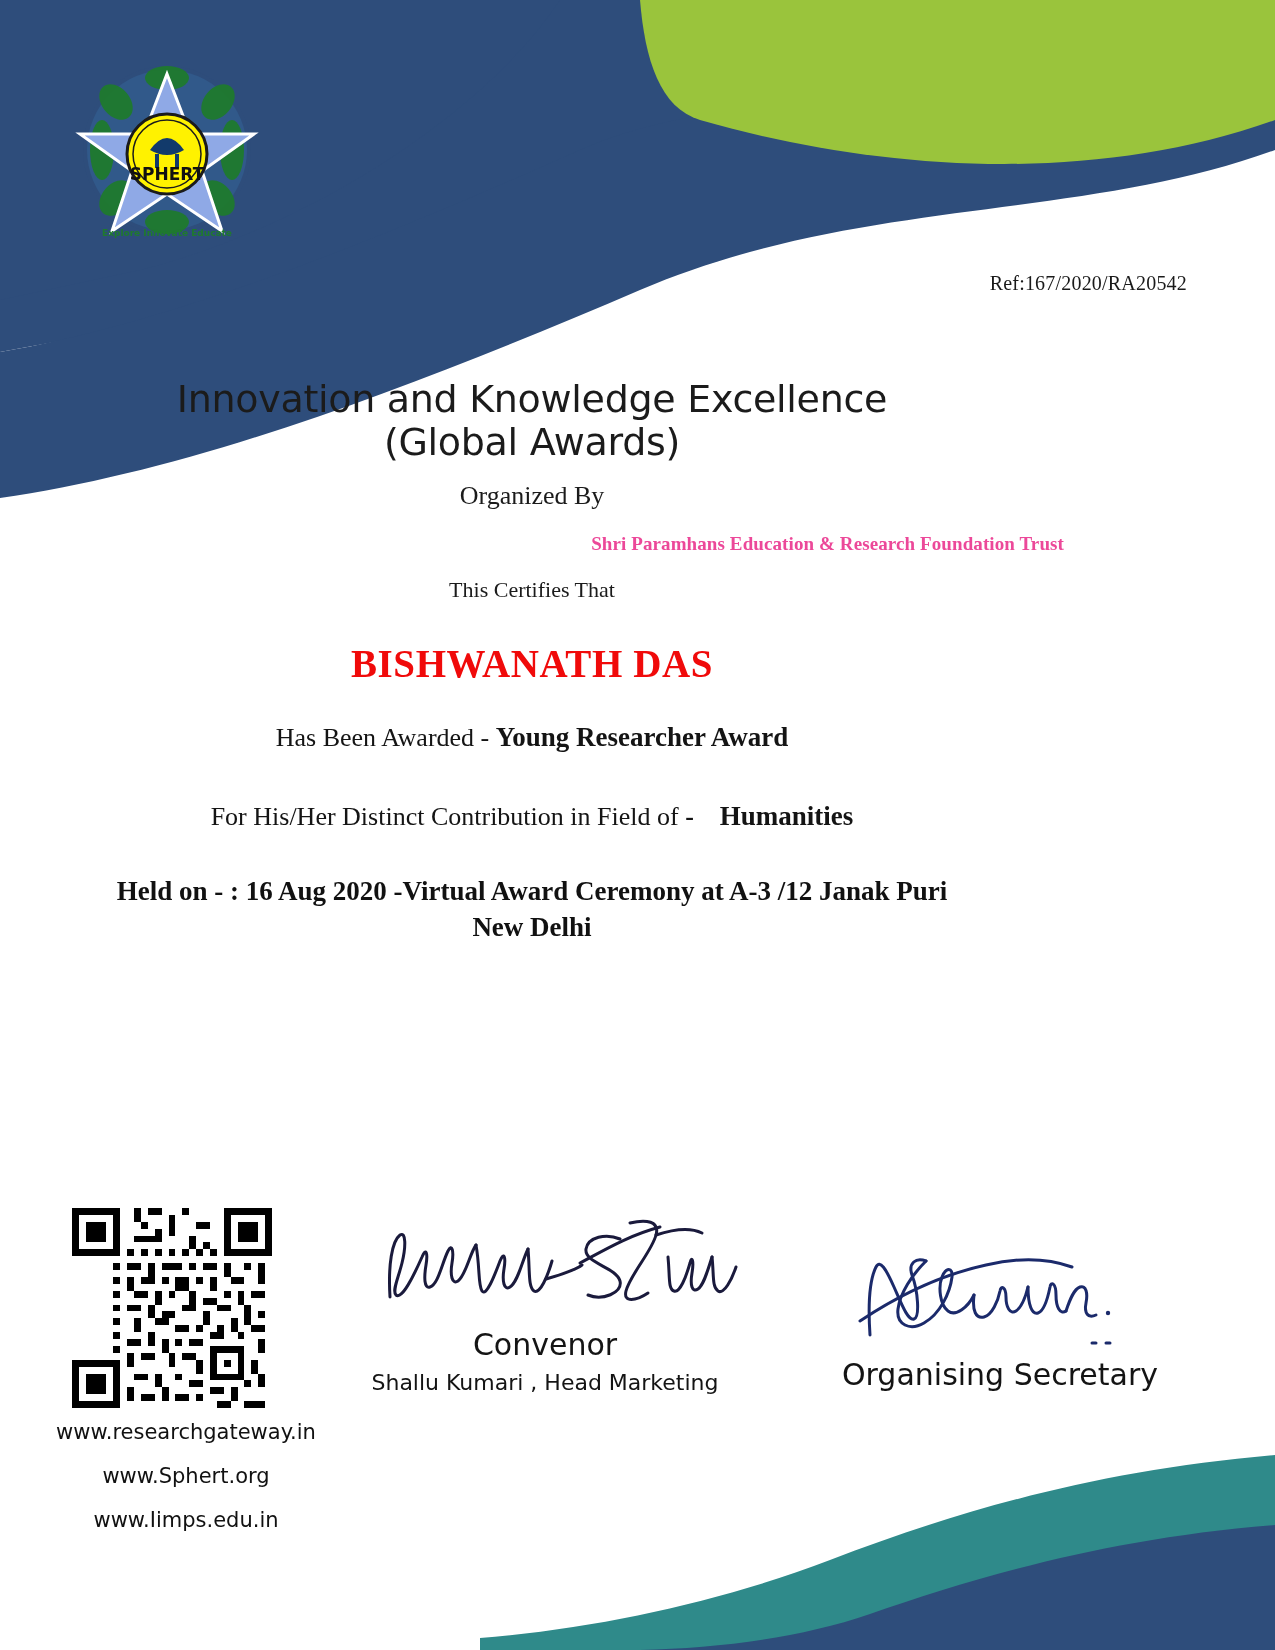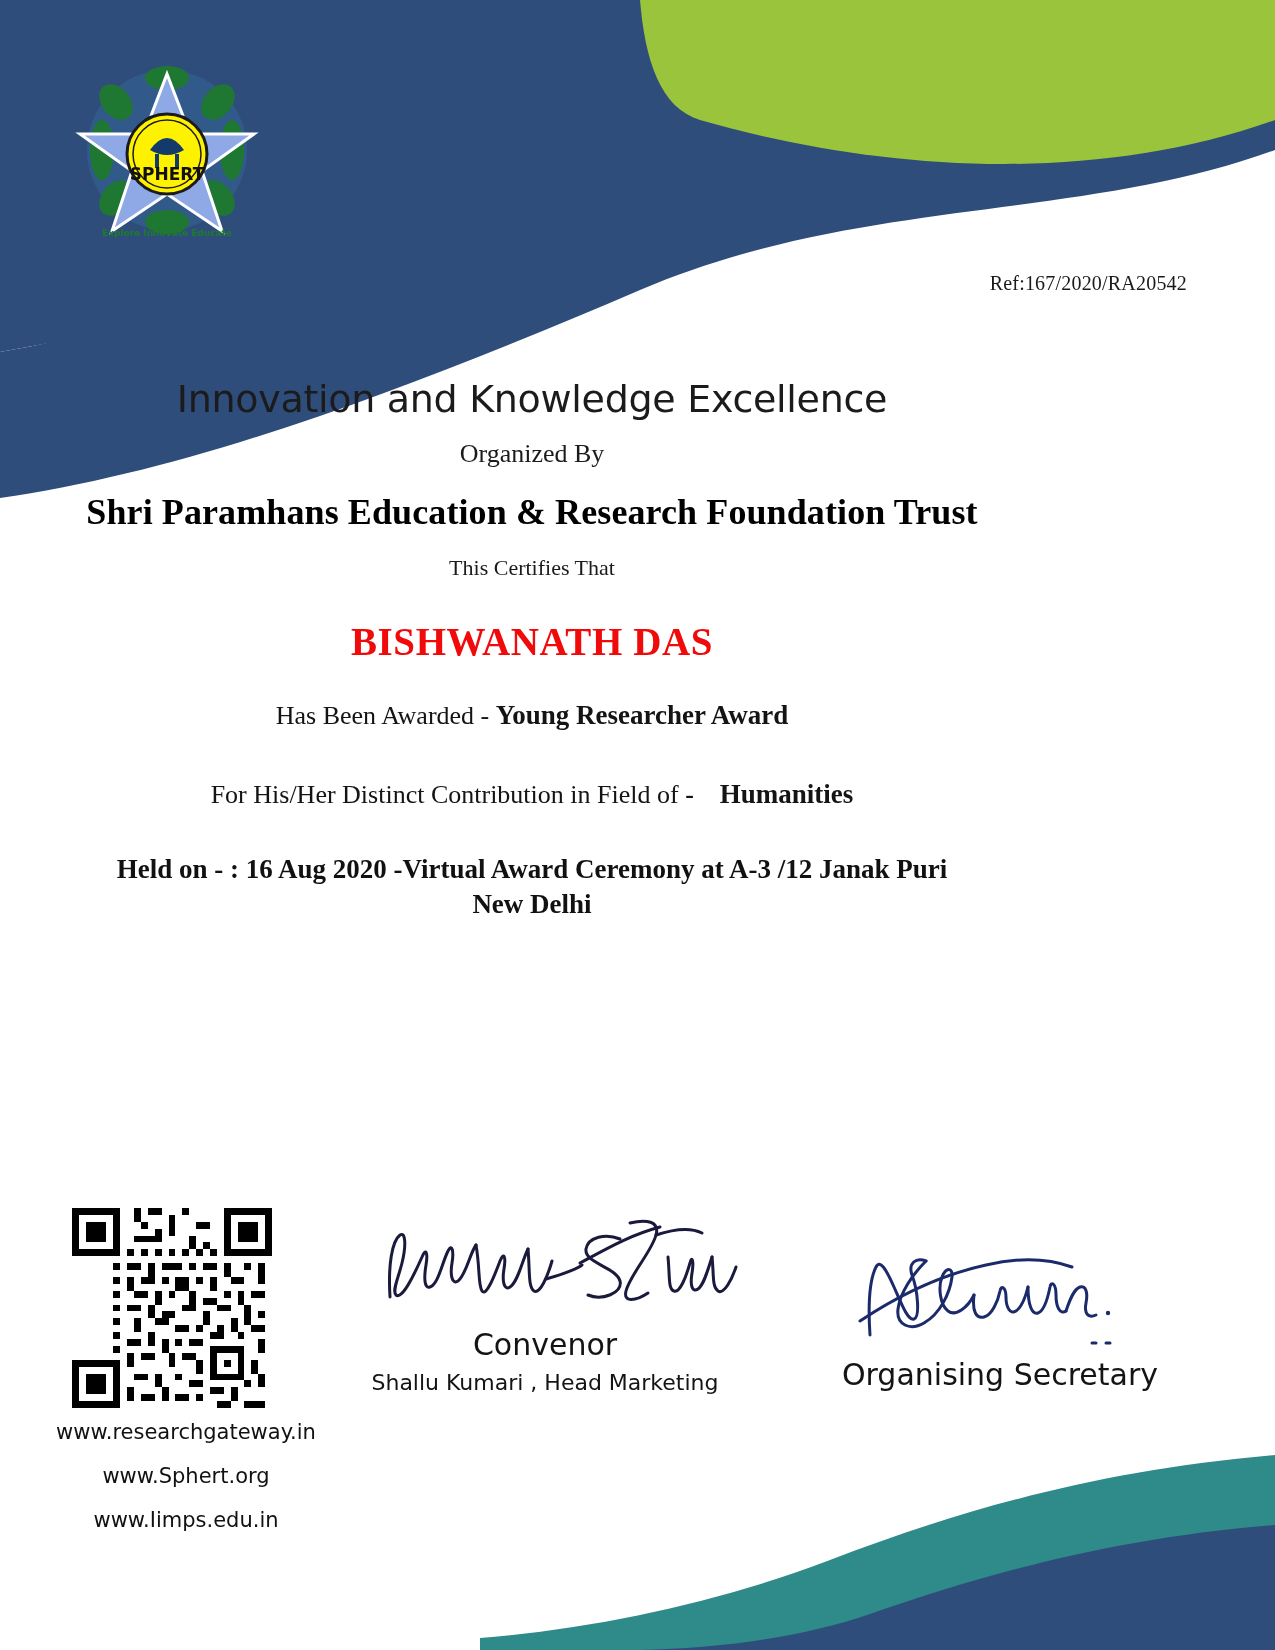--- a/index.html
+++ b/index.html
@@ -66,23 +66,24 @@
   .organized-by {
     margin-top: 18px;
     font-family: "Liberation Serif", serif;
     font-size: 26px;
     color: #1b1b1b;
   }
   .org-name {
     margin-top: 22px;
     font-family: "Liberation Serif", serif;
     font-weight: bold;
-    font-size: 36px;
-    color: #000000;
+    font-size: 19px;
+    color: #ec4899;
     letter-spacing: 0.1px;
+    text-align: right;
   }
   .org-regd {
     margin-top: 10px;
     font-family: "DejaVu Sans", sans-serif;
     font-weight: bold;
     font-size: 16px;
     color: #111111;
   }
   .certifies {
     margin-top: 22px;
@@ -230,20 +231,21 @@
     <text x="95" y="178" text-anchor="middle" font-family="DejaVu Sans, sans-serif" font-size="9" font-weight="bold" fill="#1f7a2e">Explore  Innovate  Educate</text>
   </svg>
 </div>
 
 <div class="ref">Ref:167/2020/RA20542</div>
 
 <div class="content">
 
   <div class="title">
     <span>Innovation and Knowledge Excellence</span>
+    <span class="line2">(Global Awards)</span>
   </div>
 
   <div class="organized-by">Organized By</div>
 
   <div class="org-name">Shri Paramhans Education &amp; Research Foundation Trust</div>
 
 
   <div class="certifies">This Certifies That</div>
 
   <div class="recipient">BISHWANATH DAS</div>

